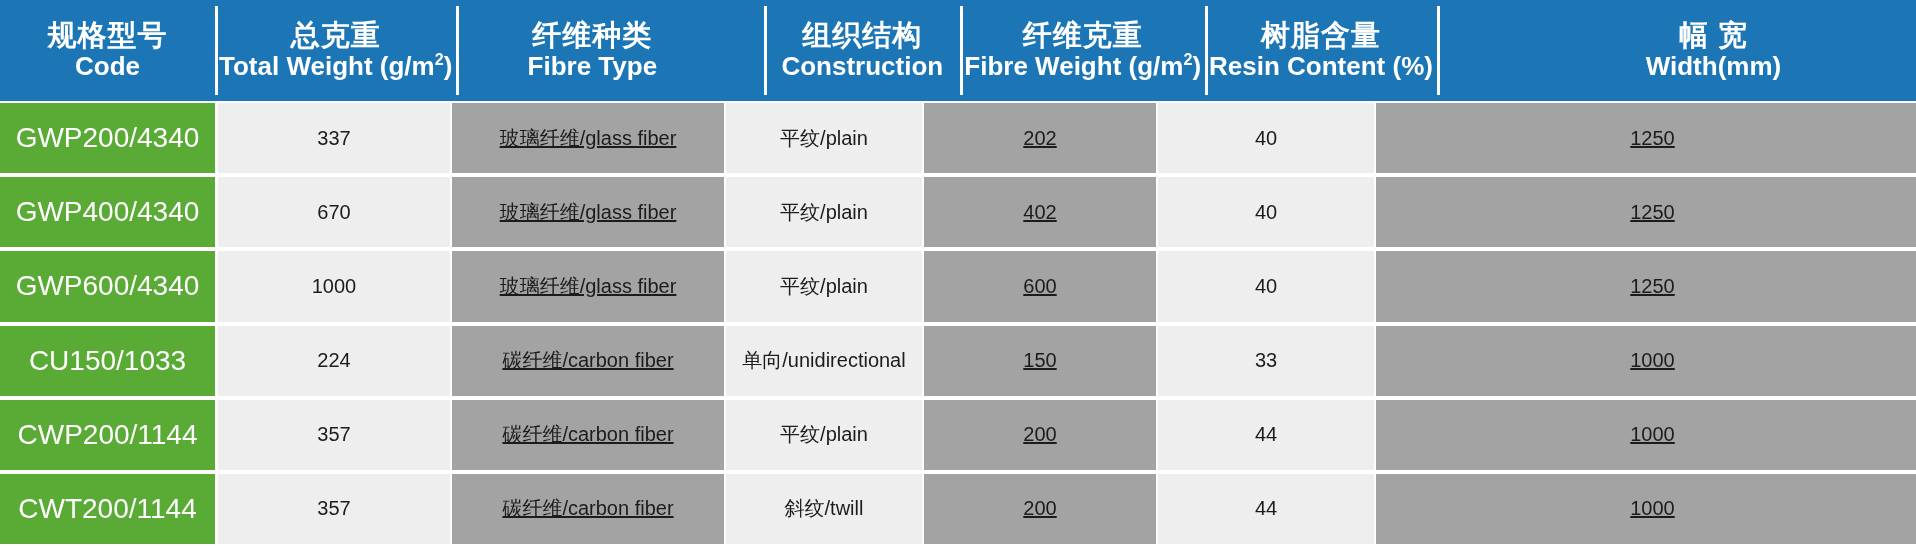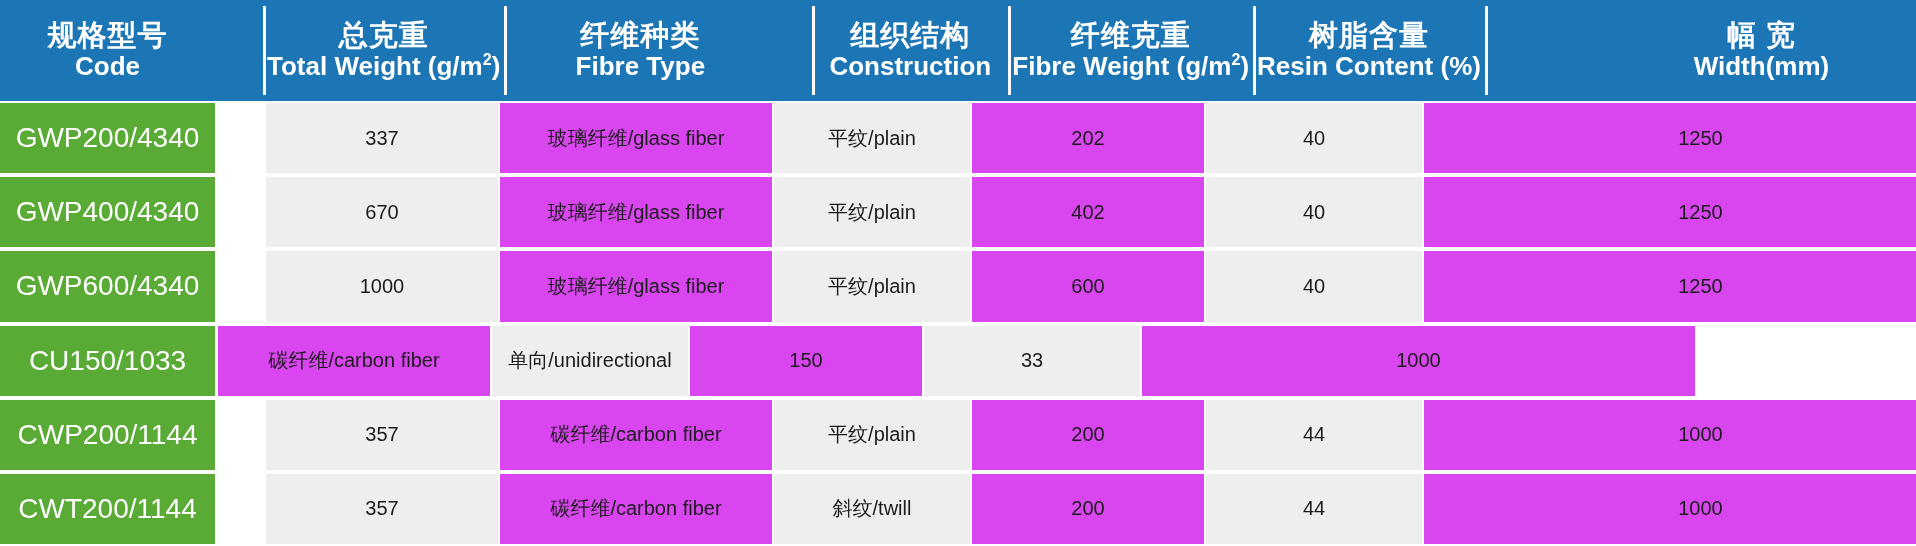--- a/index.html
+++ b/index.html
@@ -63,24 +63,24 @@
     overflow:hidden;
     white-space:nowrap;
   }
   .td.code{
     background:#5aab36;
     color:#ffffff;
     font-size:28px;
     margin:2px 3px 2px 0;
   }
   .td.shade-a{background:#eeeeee;}
-  .td.shade-b{background:#d946ef;}
+  .td.shade-b{background:#a3a3a3;text-decoration:underline;}
   
   .c0{flex:0 0 215px;}
-  .c1{flex:0 0 232px;margin-left:48px;}
+  .c1{flex:0 0 232px;}
   .c2{flex:0 0 272px;}
   .c3{flex:0 0 196px;}
   .c4{flex:0 0 232px;}
   .c5{flex:0 0 216px;}
   .c6{flex:0 0 553px;}
   .th.c0{flex:0 0 215px;}
   .th.c1{flex:0 0 232px;}
   .th.c2{flex:0 0 272px;}
   .th.c3{flex:0 0 196px;margin-left:36px;}
   .th.c4{flex:0 0 232px;}
@@ -146,20 +146,21 @@
         <div class="td c0 code">GWP600/4340</div>
         <div class="td c1 shade-a">1000</div>
         <div class="td c2 shade-b">玻璃纤维/glass fiber</div>
         <div class="td c3 shade-a">平纹/plain</div>
         <div class="td c4 shade-b">600</div>
         <div class="td c5 shade-a">40</div>
         <div class="td c6 shade-b">1250</div>
       </div>
       <div class="tr">
         <div class="td c0 code">CU150/1033</div>
+        <div class="td c1 shade-a">224</div>
         <div class="td c2 shade-b">碳纤维/carbon fiber</div>
         <div class="td c3 shade-a">单向/unidirectional</div>
         <div class="td c4 shade-b">150</div>
         <div class="td c5 shade-a">33</div>
         <div class="td c6 shade-b">1000</div>
       </div>
       <div class="tr">
         <div class="td c0 code">CWP200/1144</div>
         <div class="td c1 shade-a">357</div>
         <div class="td c2 shade-b">碳纤维/carbon fiber</div>

